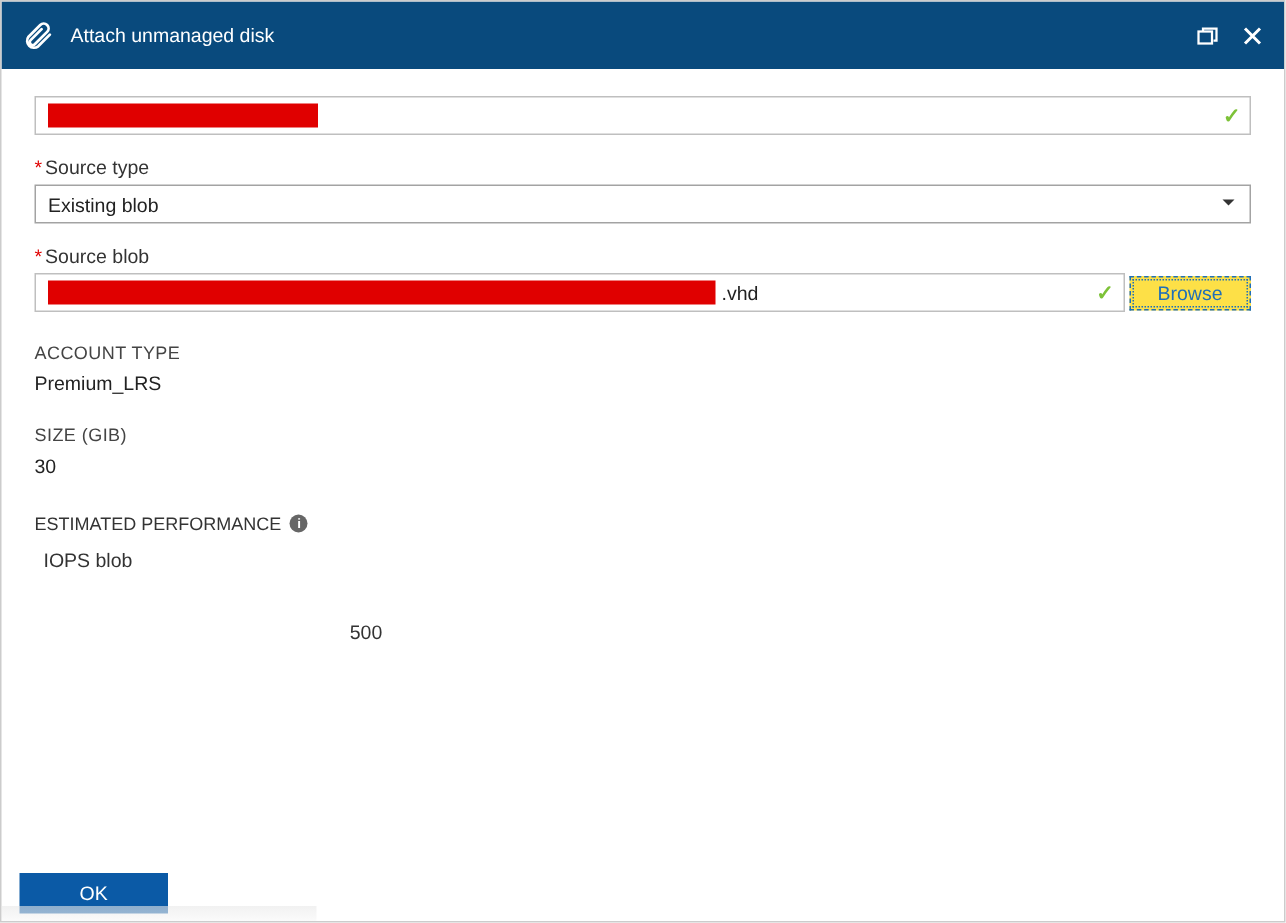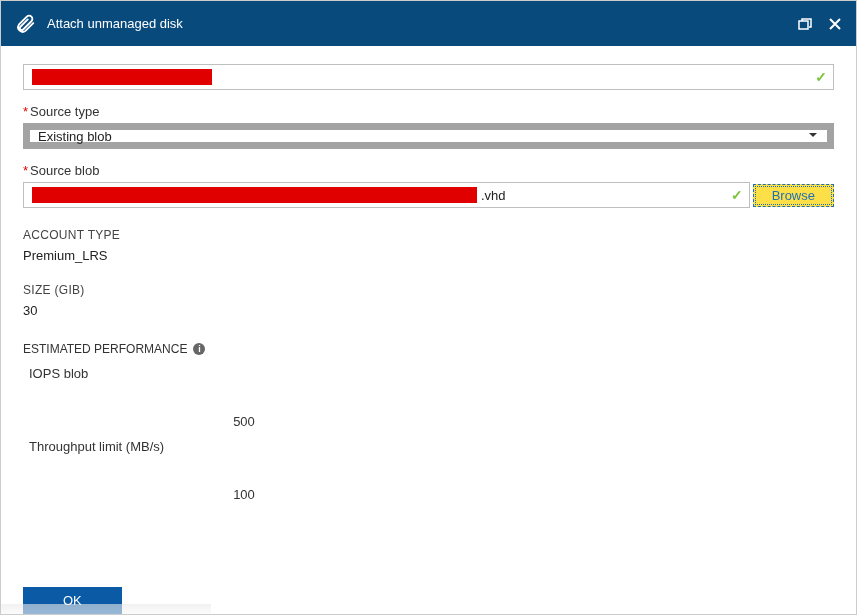--- a/index.html
+++ b/index.html
@@ -9,34 +9,34 @@
   .titlebar .title { font-size: 13px; font-weight: 400; flex: 1; }
   .titlebar .winbtn { width: 18px; height: 18px; margin-left: 12px; display:flex; align-items:center; justify-content:center; cursor:pointer; }
   .content { padding: 18px 22px 0 22px; }
   .field { margin-bottom: 14px; }
   .label { font-size: 13px; color: #333; margin-bottom: 4px; display: block; }
   .req { color: #e00000; margin-right: 2px; }
   .textbox { position: relative; border: 1px solid #bfbfbf; height: 26px; display: flex; align-items: center; padding: 0 8px; background: #fff; }
   .textbox .redact { background: #e00000; height: 16px; }
   .textbox .suffix { font-size: 13px; color: #222; padding-left: 4px; }
   .check { position: absolute; right: 6px; color: #7dc238; font-size: 14px; font-weight: bold; }
-  .select { border: 7px solid #a3a3a3; height: 26px; display: flex; align-items: center; padding: 0 8px; font-size: 13px; color: #222; position: relative; background: #fff; cursor:pointer;}
+  .select { border: 1px solid #a3a3a3; height: 26px; display: flex; align-items: center; padding: 0 8px; font-size: 13px; color: #222; position: relative; background: #fff; cursor:pointer;}
   .select .caret { position: absolute; right: 8px; }
   .blobrow { display: flex; align-items: center; gap: 3px; }
   .blobrow .textbox { flex: 1; }
   .browse-btn { border: 1px dashed #1f6fb8; color: #1f6fb8; background: #fde047; font-size: 13px; padding: 3px 18px; cursor: pointer; outline: 1px dotted #1f6fb8; outline-offset: -3px;}
   .section-label { font-size: 12px; color: #444; letter-spacing: 0.3px; margin-top: 20px; }
   .section-value { font-size: 13px; color: #222; margin-top: 6px; }
   .perf-header { font-size: 12px; color: #333; margin-top: 24px; display:flex; align-items:center; gap:6px;}
   .info-icon { width:12px; height:12px; border-radius:50%; background:#666; color:#fff; font-size:9px; display:inline-flex; align-items:center; justify-content:center; font-weight:bold;}
   .perf-table { margin-top: 10px; }
   .perf-row { display: flex; font-size: 13px; color: #333; margin-bottom: 10px; padding-left: 6px;}
   .perf-row .k { width: 190px; }
   .perf-row .v { width: 50px; text-align: center; margin-top: 48px; }
-  .footer { position: absolute; bottom: 0; left: 0; right: 0; height: 38px; display: flex; align-items: flex-end; padding-left: 22px; }
+  .footer { position: absolute; bottom: 0; left: 0; right: 0; height: 38px; display: flex; align-items: center; padding-left: 12px; }
   .ok-btn { background: #0b5aa6; color: #fff; border: none; font-size: 13px; padding: 6px 40px; cursor: pointer; }
   .shadowbar { position:absolute; bottom:0; left:0; width:210px; height:10px; background:linear-gradient(#e8e8e8,#f8f8f8); opacity:0.6;}
 </style>
 </head>
 <body>
 
 <div class="titlebar">
   <span class="icon">
     <svg width="22" height="22" viewBox="0 0 24 24" fill="none" stroke="#fff" stroke-width="2" stroke-linecap="round" stroke-linejoin="round">
       <path d="M21 11l-8.5 8.5a5 5 0 0 1-7-7L14 4a3.5 3.5 0 0 1 5 5l-9 9a2 2 0 0 1-3-3l8-8"></path>
@@ -97,24 +97,20 @@
 
   <div class="perf-header">
     <span>ESTIMATED PERFORMANCE</span>
     <span class="info-icon">i</span>
   </div>
   <div class="perf-table">
     <div class="perf-row">
       <span class="k">IOPS blob</span>
       <span class="v">500</span>
     </div>
-    <div class="perf-row">
-      <span class="k">Throughput limit (MB/s)</span>
-      <span class="v">100</span>
-    </div>
   </div>
 
 </div>
 
 <div class="footer">
   <button class="ok-btn">OK</button>
 </div>
 <div class="shadowbar"></div>
 
 </body></html>

